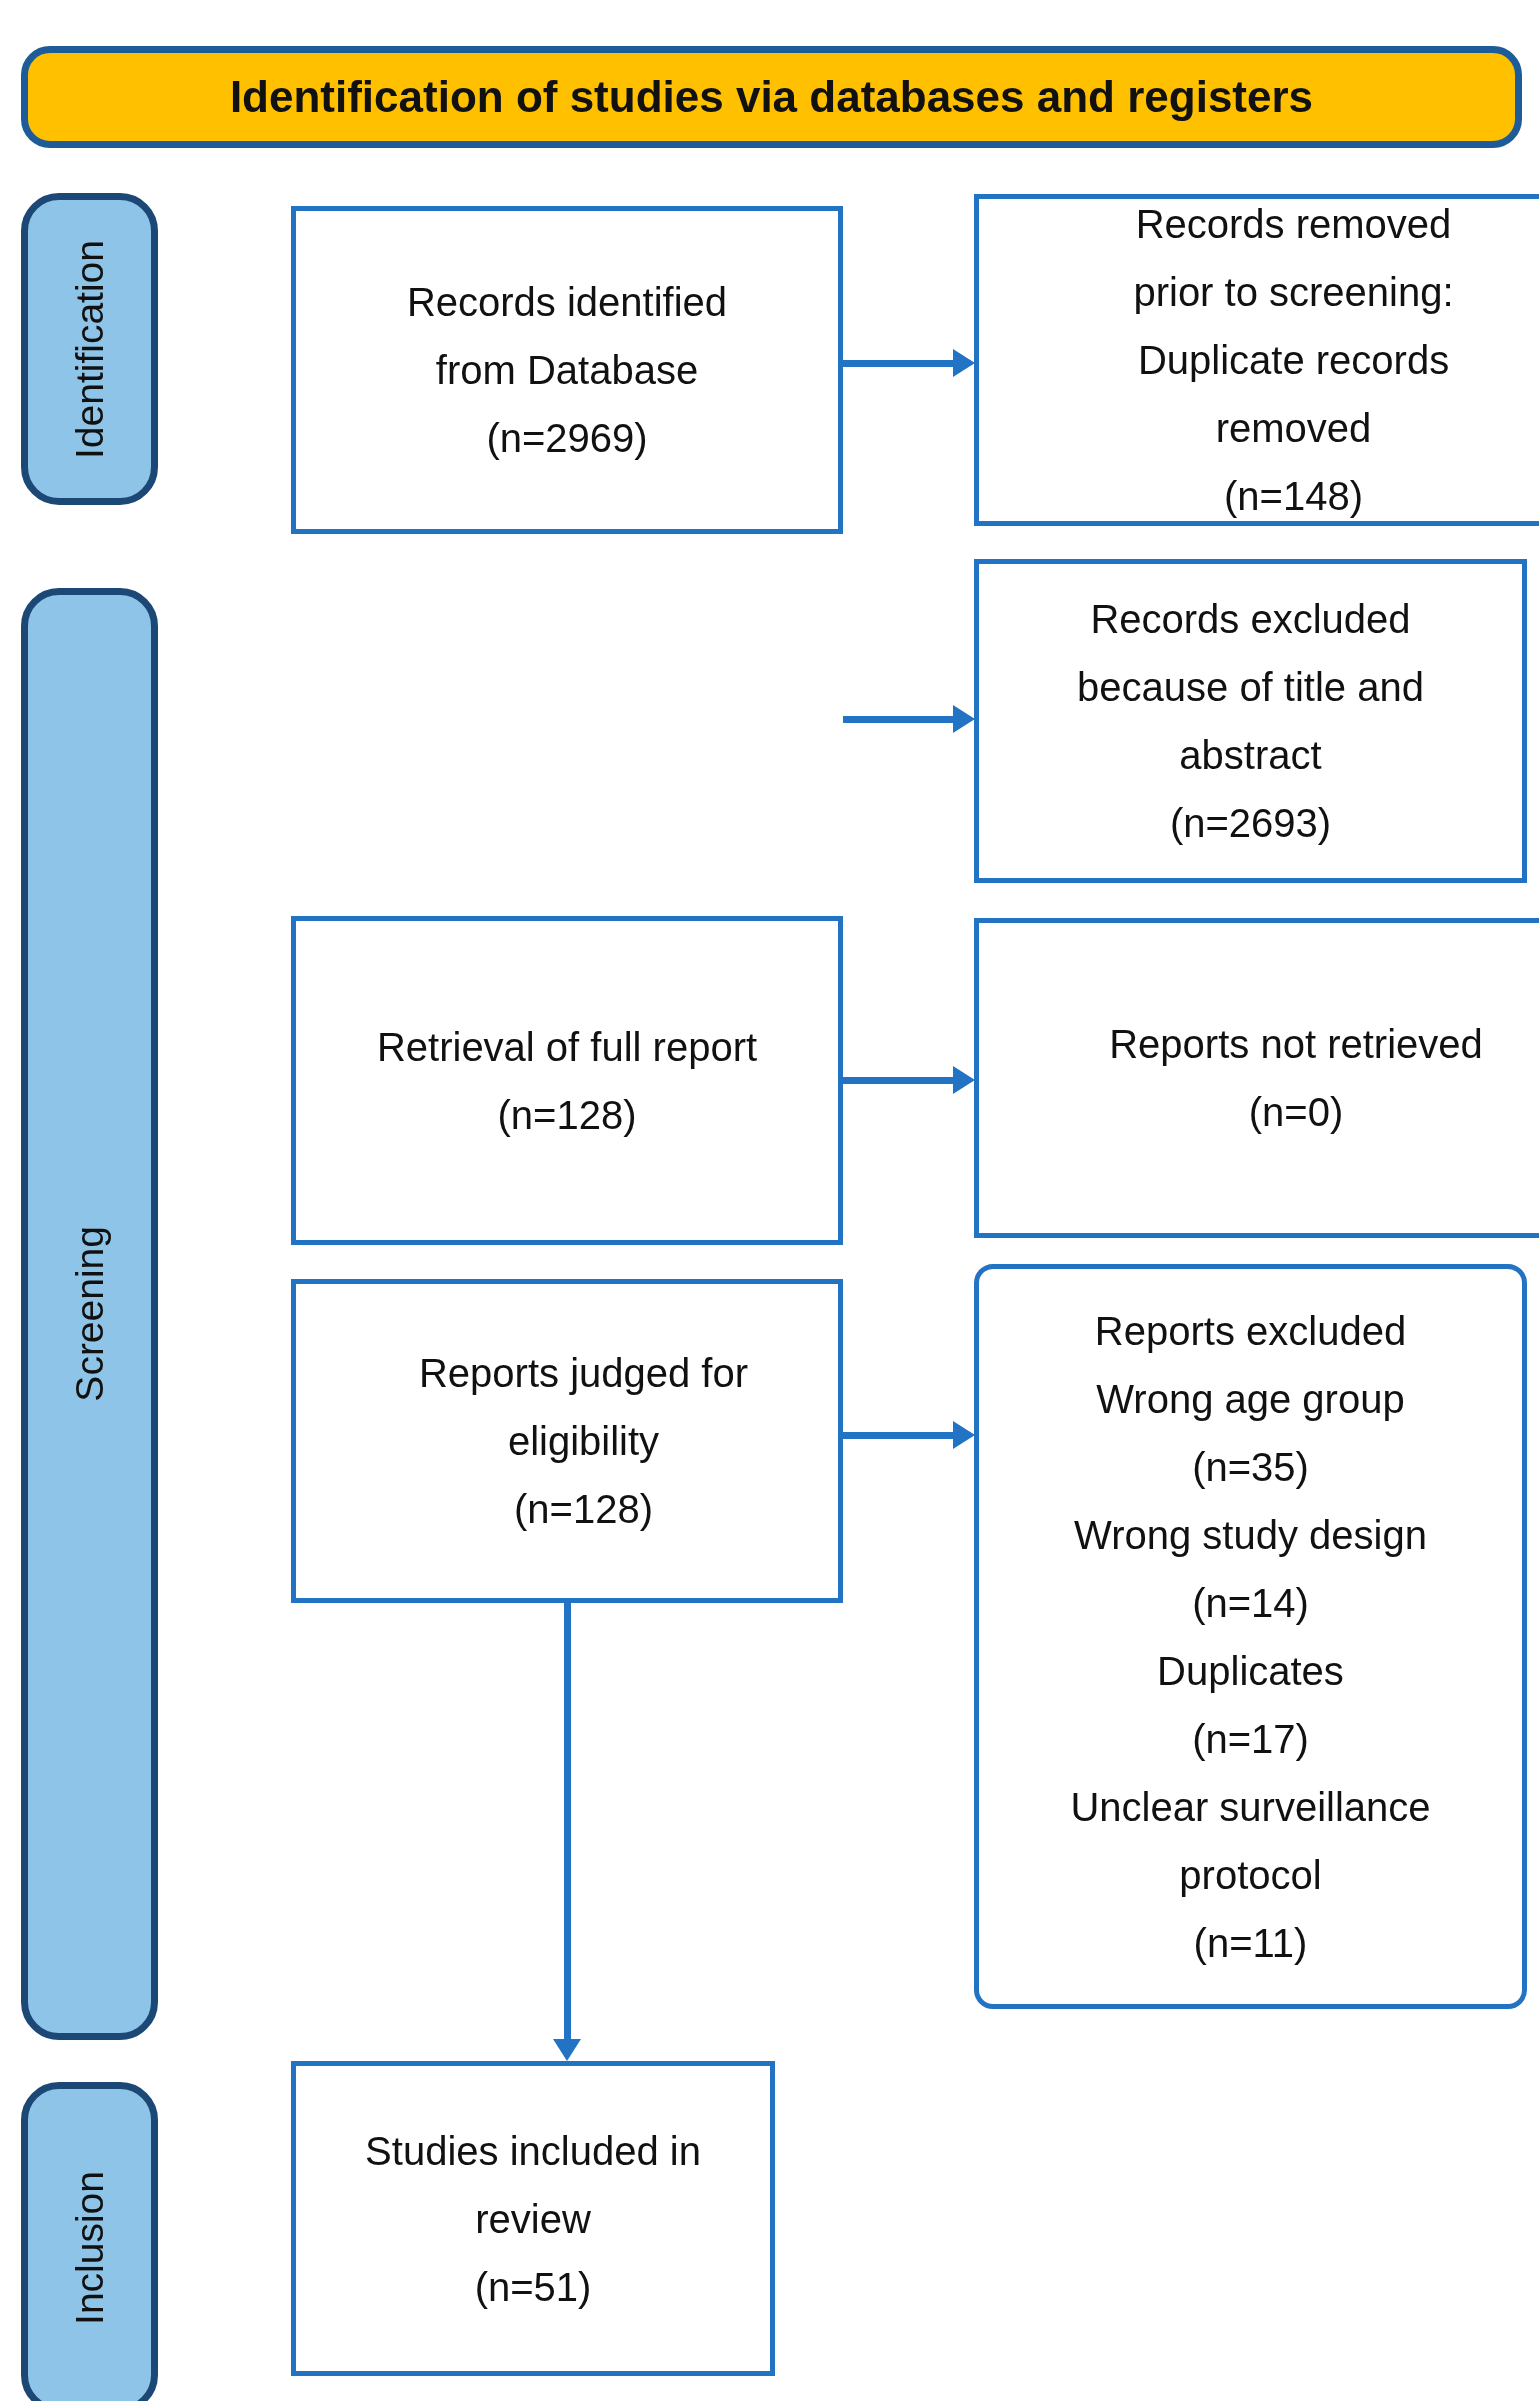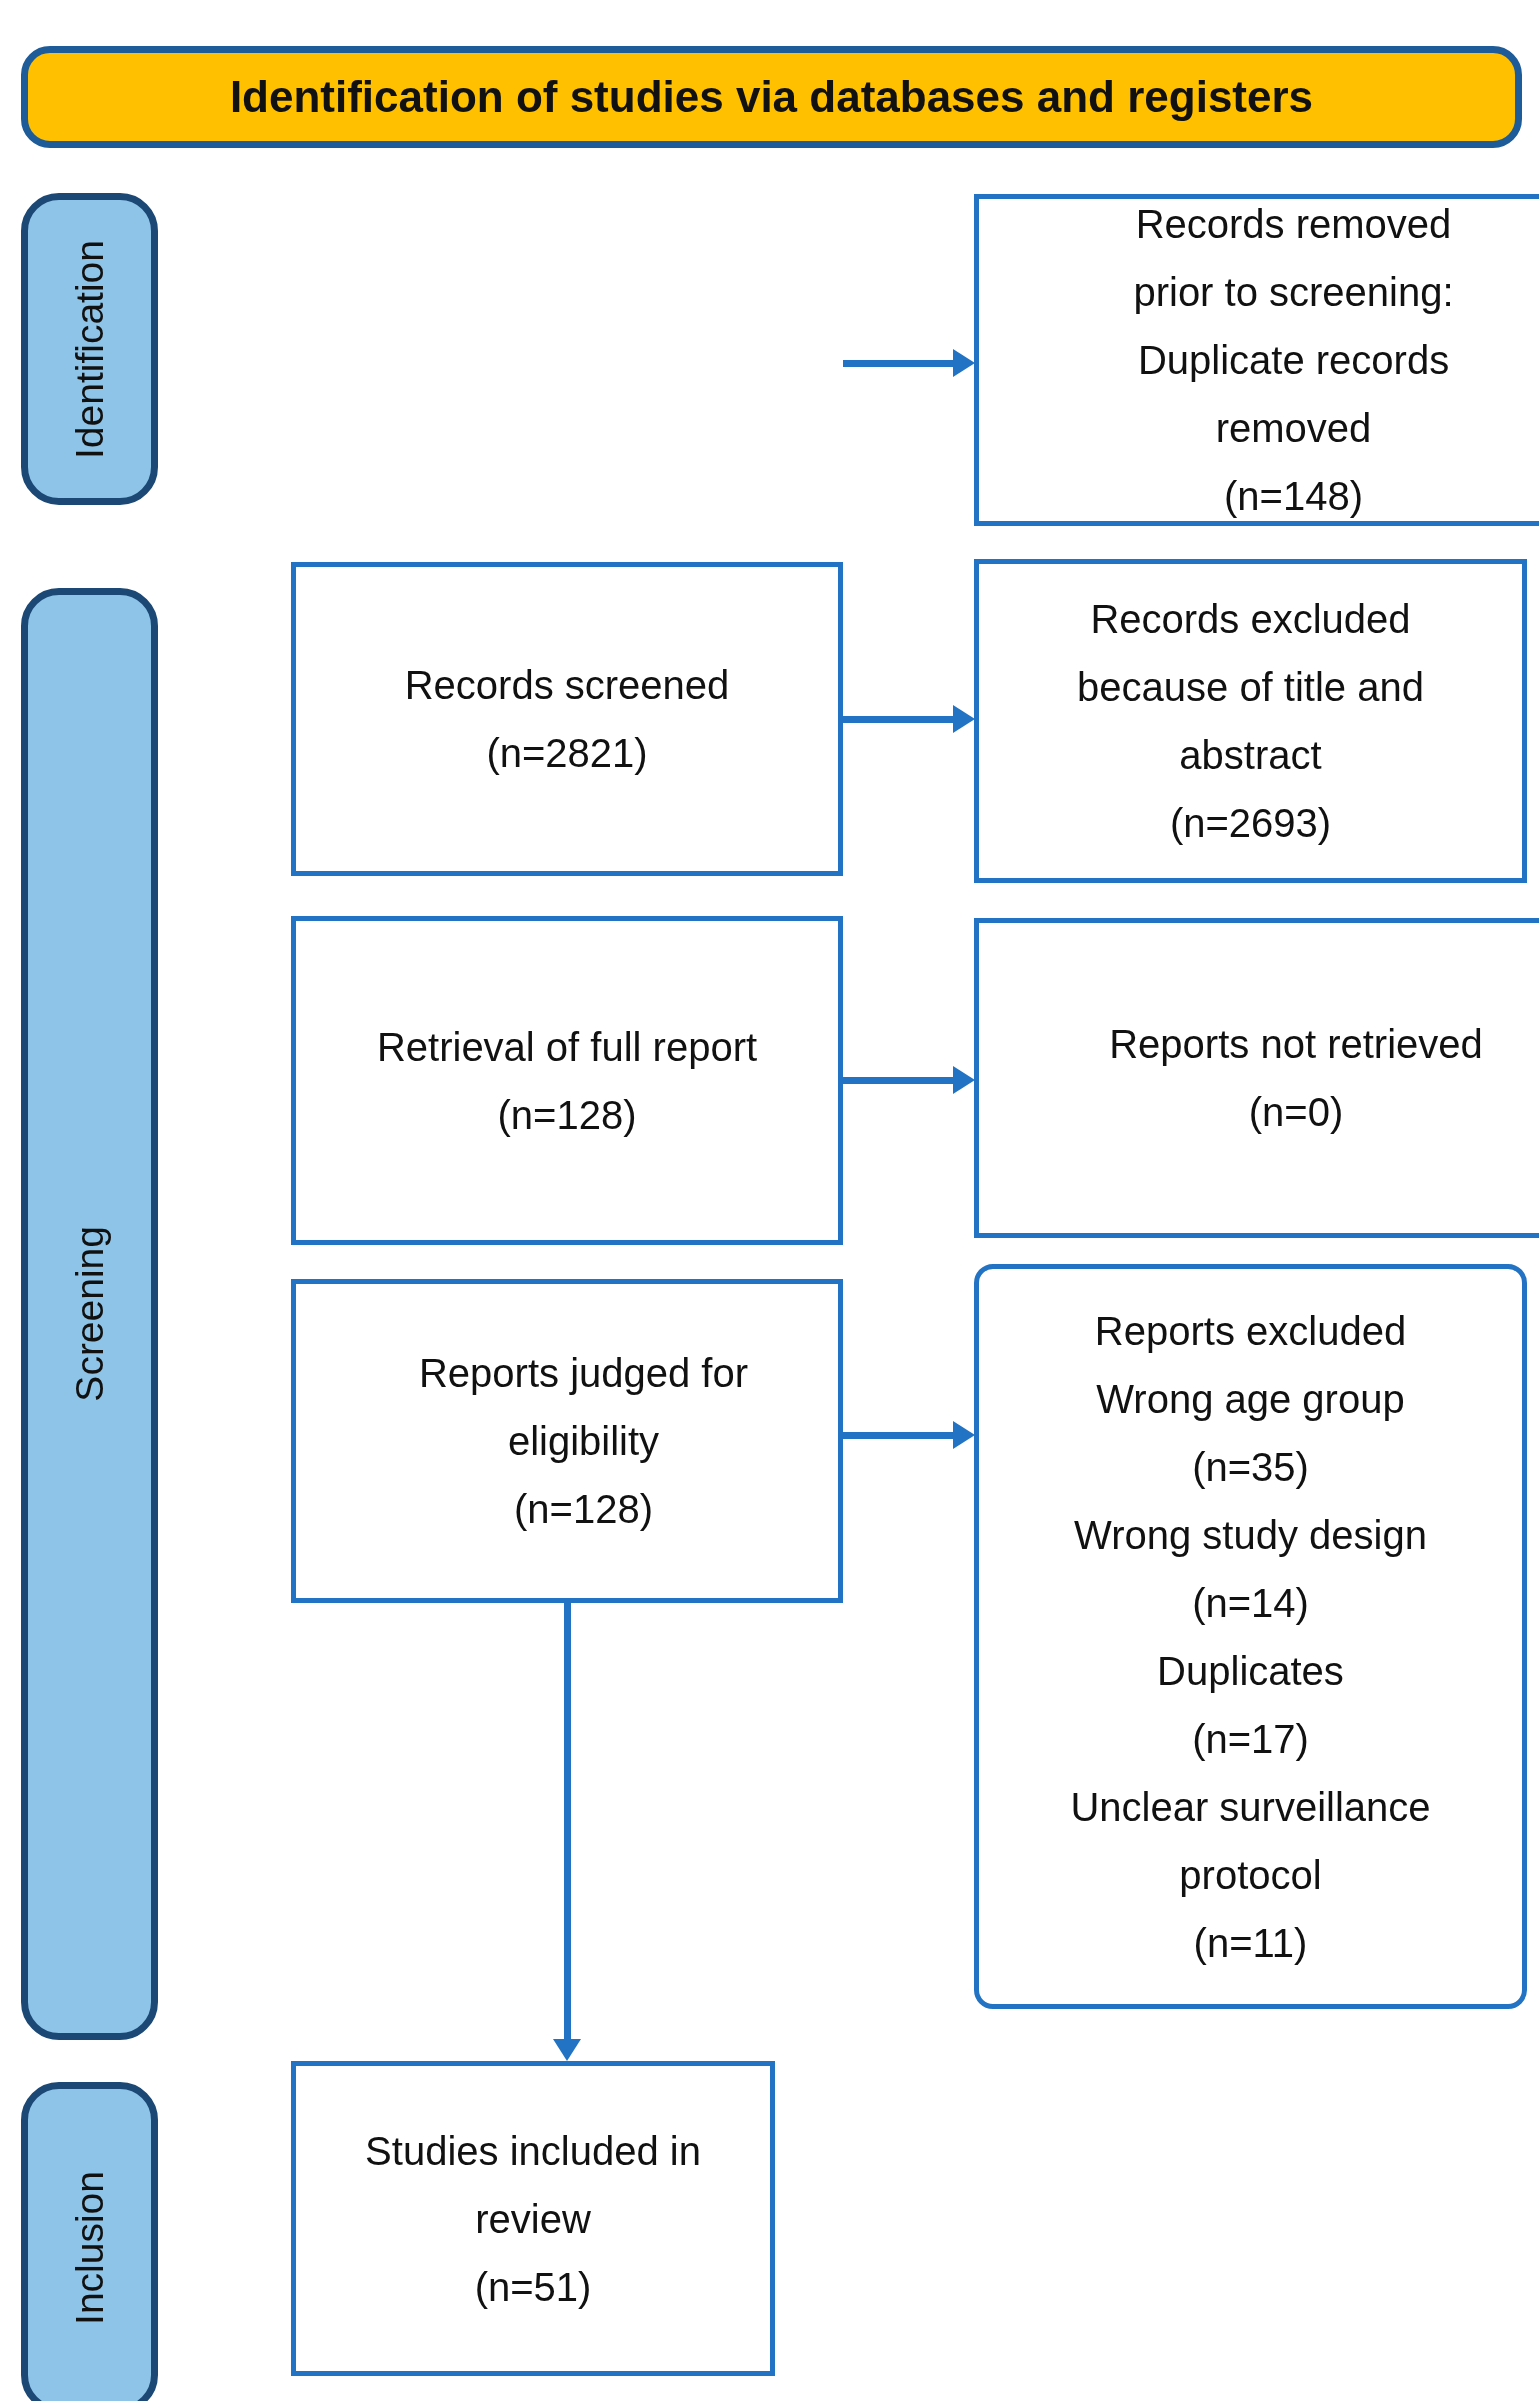--- a/index.html
+++ b/index.html
@@ -83,30 +83,31 @@
   <div class="stage stage-identification">
     <span class="vtext">Identification</span>
   </div>
   <div class="stage stage-screening">
     <span class="vtext">Screening</span>
   </div>
   <div class="stage stage-inclusion">
     <span class="vtext">Inclusion</span>
   </div>
 
+  <div class="flow-box box-records-identified">
+    <span class="box-text">Records identified
+from Database
+(n=2969)</span>
+  </div>
   <div class="flow-box box-records-removed">
     <span class="box-text">Records removed
 prior to screening:
 Duplicate records
 removed
 (n=148)</span>
-  </div>
-  <div class="flow-box box-records-screened">
-    <span class="box-text">Records screened
-(n=2821)</span>
   </div>
   <div class="flow-box box-records-excluded">
     <span class="box-text">Records excluded
 because of title and
 abstract
 (n=2693)</span>
   </div>
   <div class="flow-box box-retrieval">
     <span class="box-text">Retrieval of full report
 (n=128)</span>

